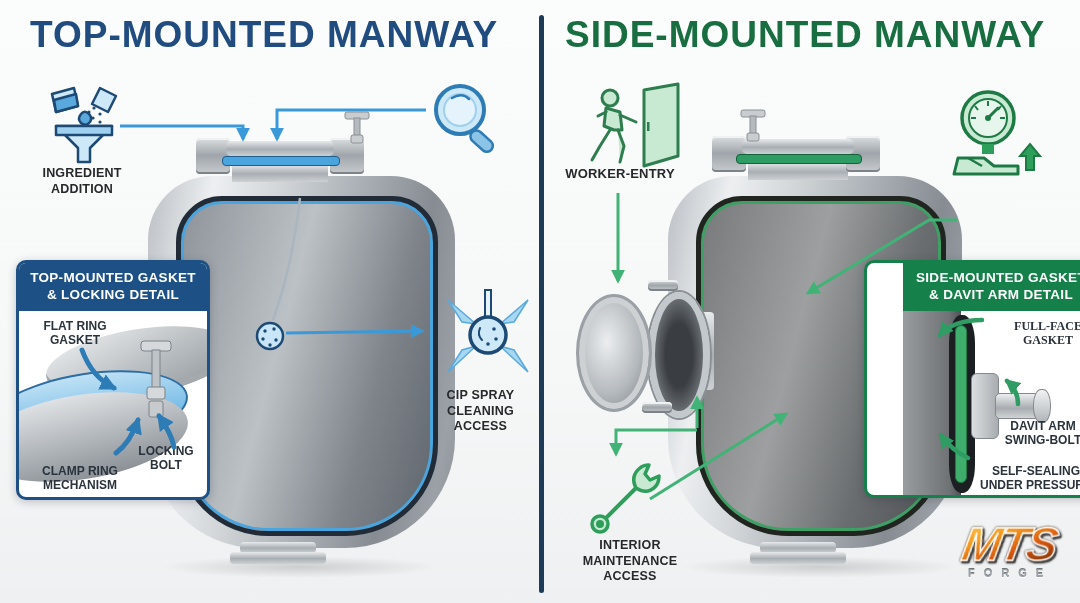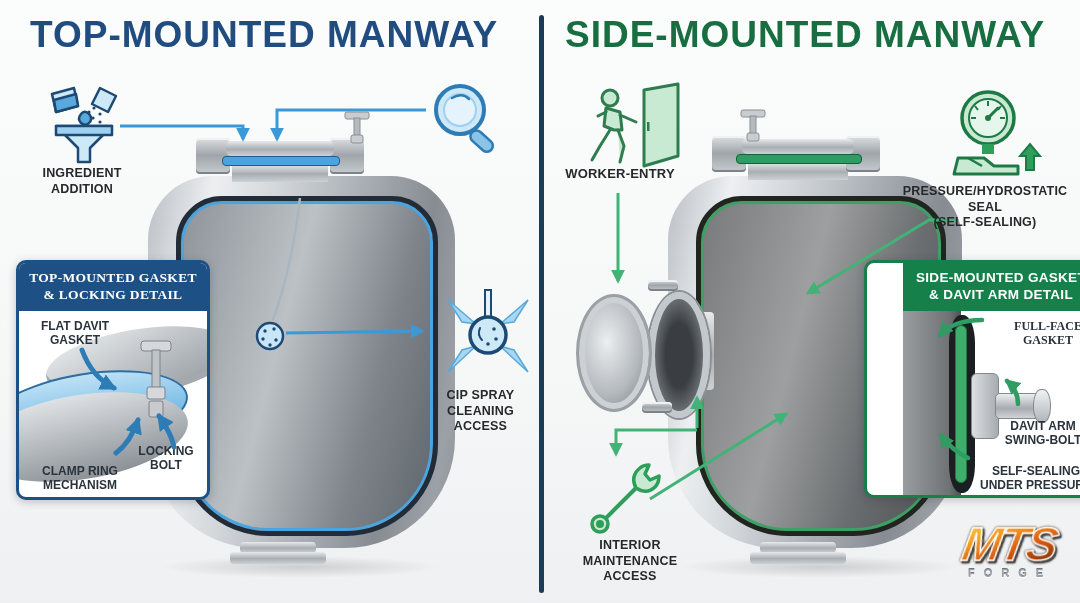--- a/index.html
+++ b/index.html
@@ -28,21 +28,21 @@
          box-shadow:inset 0 -2px 0 #7c8288, inset 0 2px 0 #eff1f2;}
   .flange{position:absolute;z-index:1;border-radius:4px;}
   .shadow{position:absolute;z-index:0;border-radius:50%;background:radial-gradient(ellipse at center,rgba(40,45,50,.18),rgba(40,45,50,0) 70%);}
   
   .dbox{position:absolute;background:#fff;border-radius:10px;z-index:4;overflow:hidden;
         box-shadow:0 2px 8px rgba(30,40,60,.25);}
   .dbox.navy{border:3px solid #1d5186;}
   .dbox.green{border:3px solid #15804a;}
   .dbox .hdr{font-weight:bold;font-size:13.5px;line-height:1.25;color:#ffffff;text-align:center;
              padding:7px 4px;white-space:pre-line;letter-spacing:.3px;}
-  .dbox.navy .hdr{background:#1d5186;font-family:Liberation Serif, serif;}
+  .dbox.navy .hdr{background:#1d5186;}
   .dbox.green .hdr{background:#15804a;}
   .dbox .body{position:relative;}
   .dlbl{position:absolute;font-weight:bold;font-size:12px;line-height:1.2;color:#2a333c;
         text-align:center;white-space:pre-line;z-index:6;}
   
   .overlay{position:absolute;left:0;top:0;z-index:5;pointer-events:none;}
   .icon{position:absolute;z-index:6;}
   
   .logo{position:absolute;left:942px;top:516px;width:136px;text-align:center;z-index:6;}
   .logo .brand{display:inline-block;font-size:47px;font-weight:bold;font-style:italic;letter-spacing:-2px;
@@ -186,23 +186,20 @@
         <path d="M33 32 h5"></path>
         <path d="M67 32 h-5"></path>
       </g>
     <path d="M50 32 L60 22" stroke="#1e7a45" stroke-width="3" stroke-linecap="round"></path>
     <circle cx="50" cy="32" r="3" fill="#1e7a45"></circle>
     <rect x="44" y="58" width="12" height="10" fill="#2e9e5b"></rect>
     <path d="M20 72 h26 l10 8 h24 v8 H16 z" fill="#c9ead2" stroke="#1e7a45" stroke-width="3" stroke-linejoin="round"></path>
     <path d="M30 72 l14 8" stroke="#1e7a45" stroke-width="2.5"></path>
     <path d="M88 84 v-14 h-6 l10 -12 10 12 h-6 v14 z" fill="#2e9e5b" stroke="#1e7a45" stroke-width="2"></path>
   </svg>
-  <div class="lbl" style="left:892px;top:184px;width:186px;">PRESSURE/HYDROSTATIC
-SEAL
-(SELF-SEALING)</div>
 
   <svg class="icon" style="left:586px;top:458px;" width="86" height="80" viewBox="0 0 86 80">
     <g fill="#c9ead2" stroke="#2e9e5b" stroke-width="4" stroke-linejoin="round" stroke-linecap="round">
       <path d="M14 66 L50 30"></path>
       <path d="M50 30 q-6 -12 4 -20 q3 -3 9 -3 l-4 9 5 6 9 -4 q0 7 -4 11 q-8 8 -19 1z" stroke-width="3.5"></path>
       <circle cx="14" cy="66" r="8" stroke-width="3.5"></circle>
       <circle cx="14" cy="66" r="2" fill="#2e9e5b"></circle>
     </g>
   </svg>
   <div class="lbl" style="left:552px;top:538px;width:156px;">INTERIOR
@@ -218,21 +215,21 @@
       <div class="abs" style="left:-34px;top:62px;width:200px;height:72px;border-radius:50%;transform:rotate(-9deg);
            background:linear-gradient(180deg,#bfe1f5,#7fc0e8 60%,#4aa4dd);border:2px solid #2e6da3;"></div>
       <div class="abs" style="left:-44px;top:84px;width:214px;height:84px;border-radius:50%;transform:rotate(-9deg);
            background:linear-gradient(175deg,#e7e9eb,#b0b5ba 55%,#84898f);"></div>
       <svg class="abs" style="right:34px;top:28px;" width="34" height="86" viewBox="0 0 34 86">
         <rect x="2" y="2" width="30" height="10" rx="3" fill="#d5d9db" stroke="#7c8288"></rect>
         <rect x="13" y="11" width="8" height="48" fill="#bfc4c8" stroke="#7c8288"></rect>
         <rect x="8" y="48" width="18" height="12" rx="2" fill="#d5d9db" stroke="#7c8288"></rect>
         <rect x="10" y="62" width="14" height="16" rx="2" fill="#c7cbce" stroke="#7c8288"></rect>
       </svg>
-      <div class="dlbl" style="left:10px;top:8px;width:92px;">FLAT DAVIT
+      <div class="dlbl" style="left:10px;top:8px;width:92px;">FLAT RING
 GASKET</div>
       <div class="dlbl" style="left:6px;bottom:6px;width:110px;">CLAMP RING
 MECHANISM</div>
       <div class="dlbl" style="right:4px;bottom:26px;width:74px;">LOCKING
 BOLT</div>
     </div>
   </div>
 
   <div class="dbox green" style="left:864px;top:260px;width:196px;height:232px;padding-left:36px;">
     <div class="hdr">SIDE-MOUNTED GASKET

